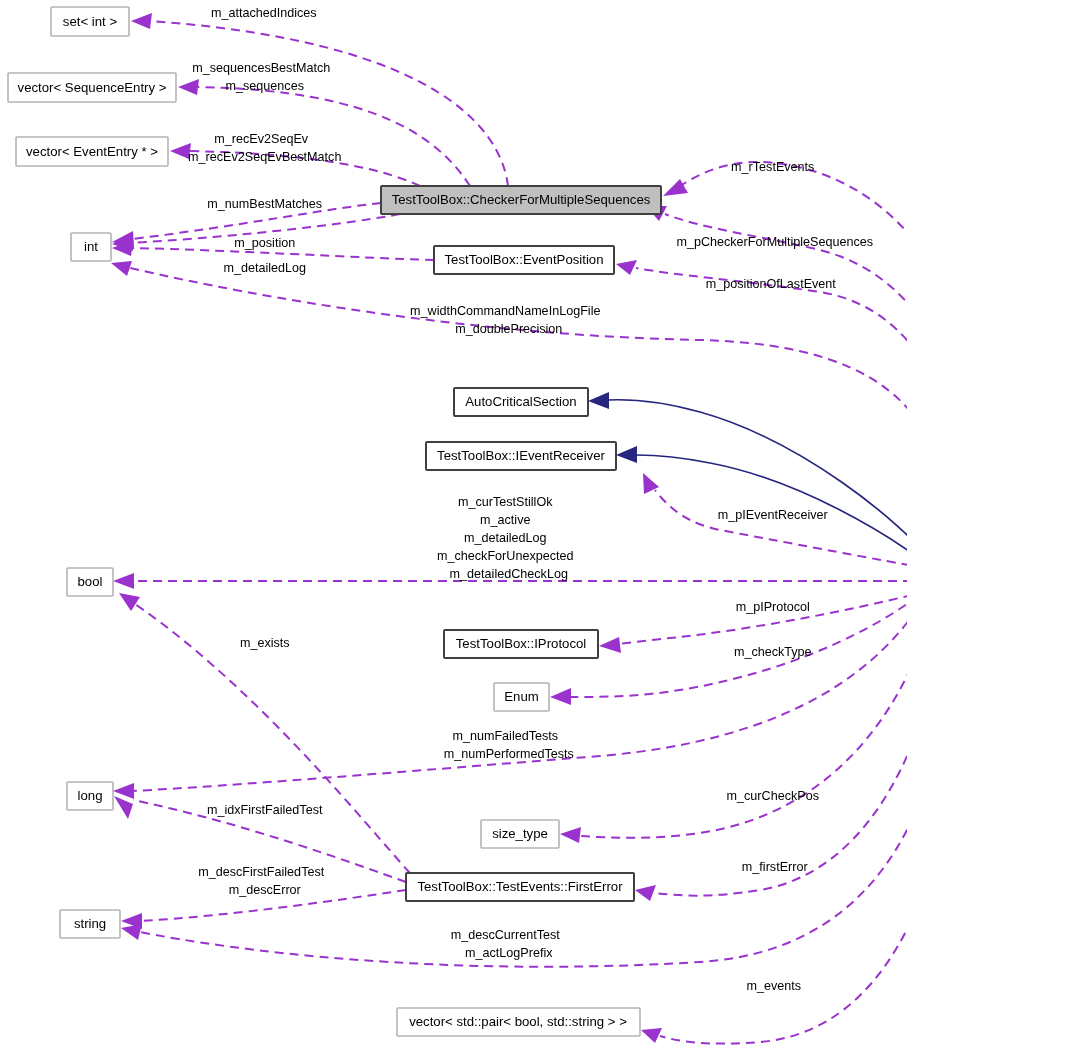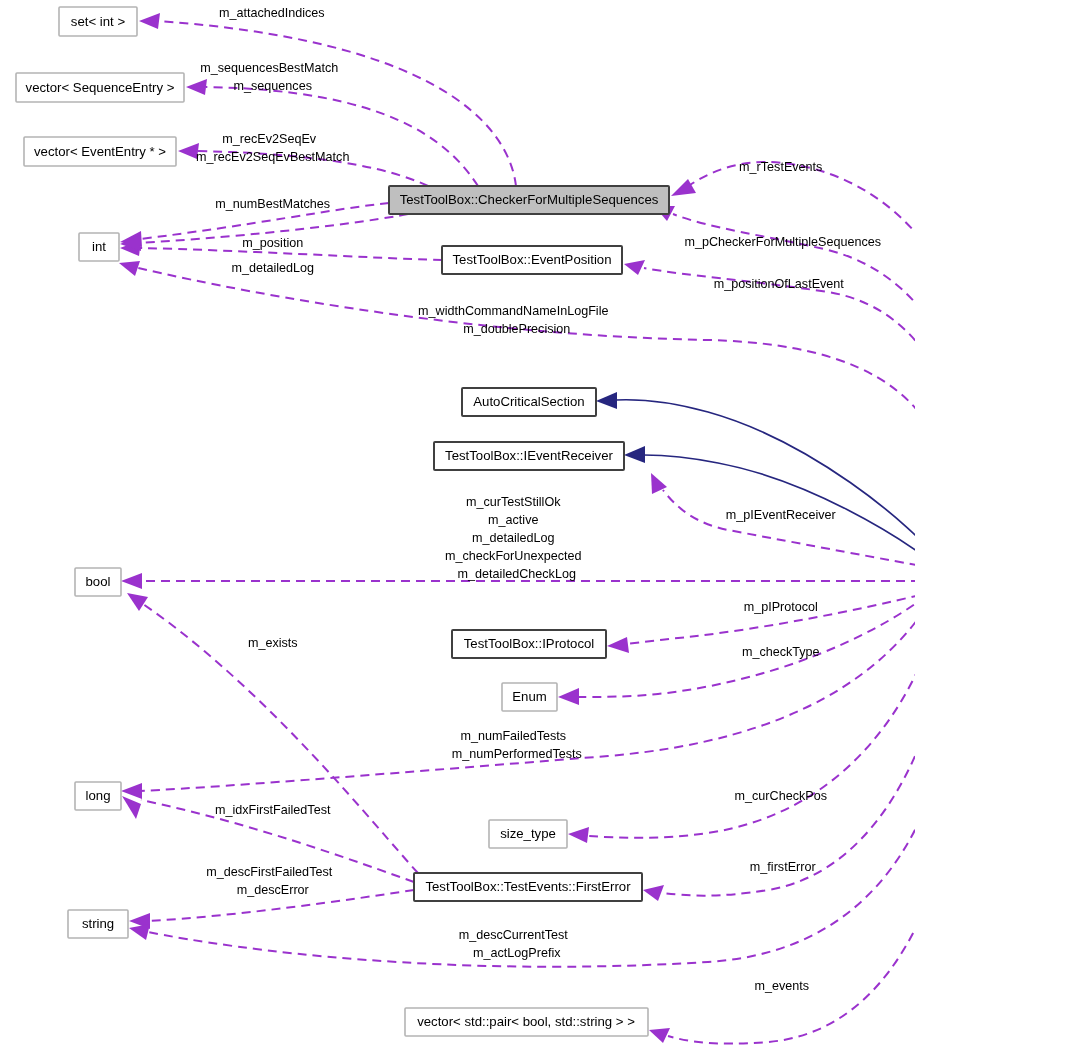--- a/index.html
+++ b/index.html
@@ -7,21 +7,20 @@
     padding: 0;
     background: #ffffff;
   }
   #diagram-root {
     position: relative;
     width: 907px;
     height: 1057px;
     background: #ffffff;
     font-family: "Liberation Sans", sans-serif;
     overflow: hidden;
-    margin-left: 8px;
   }
   svg.graph {
     position: absolute;
     left: 0;
     top: 0;
     width: 1085px;
     height: 1057px;
   }
   .node-rect-light {
     fill: #ffffff;

